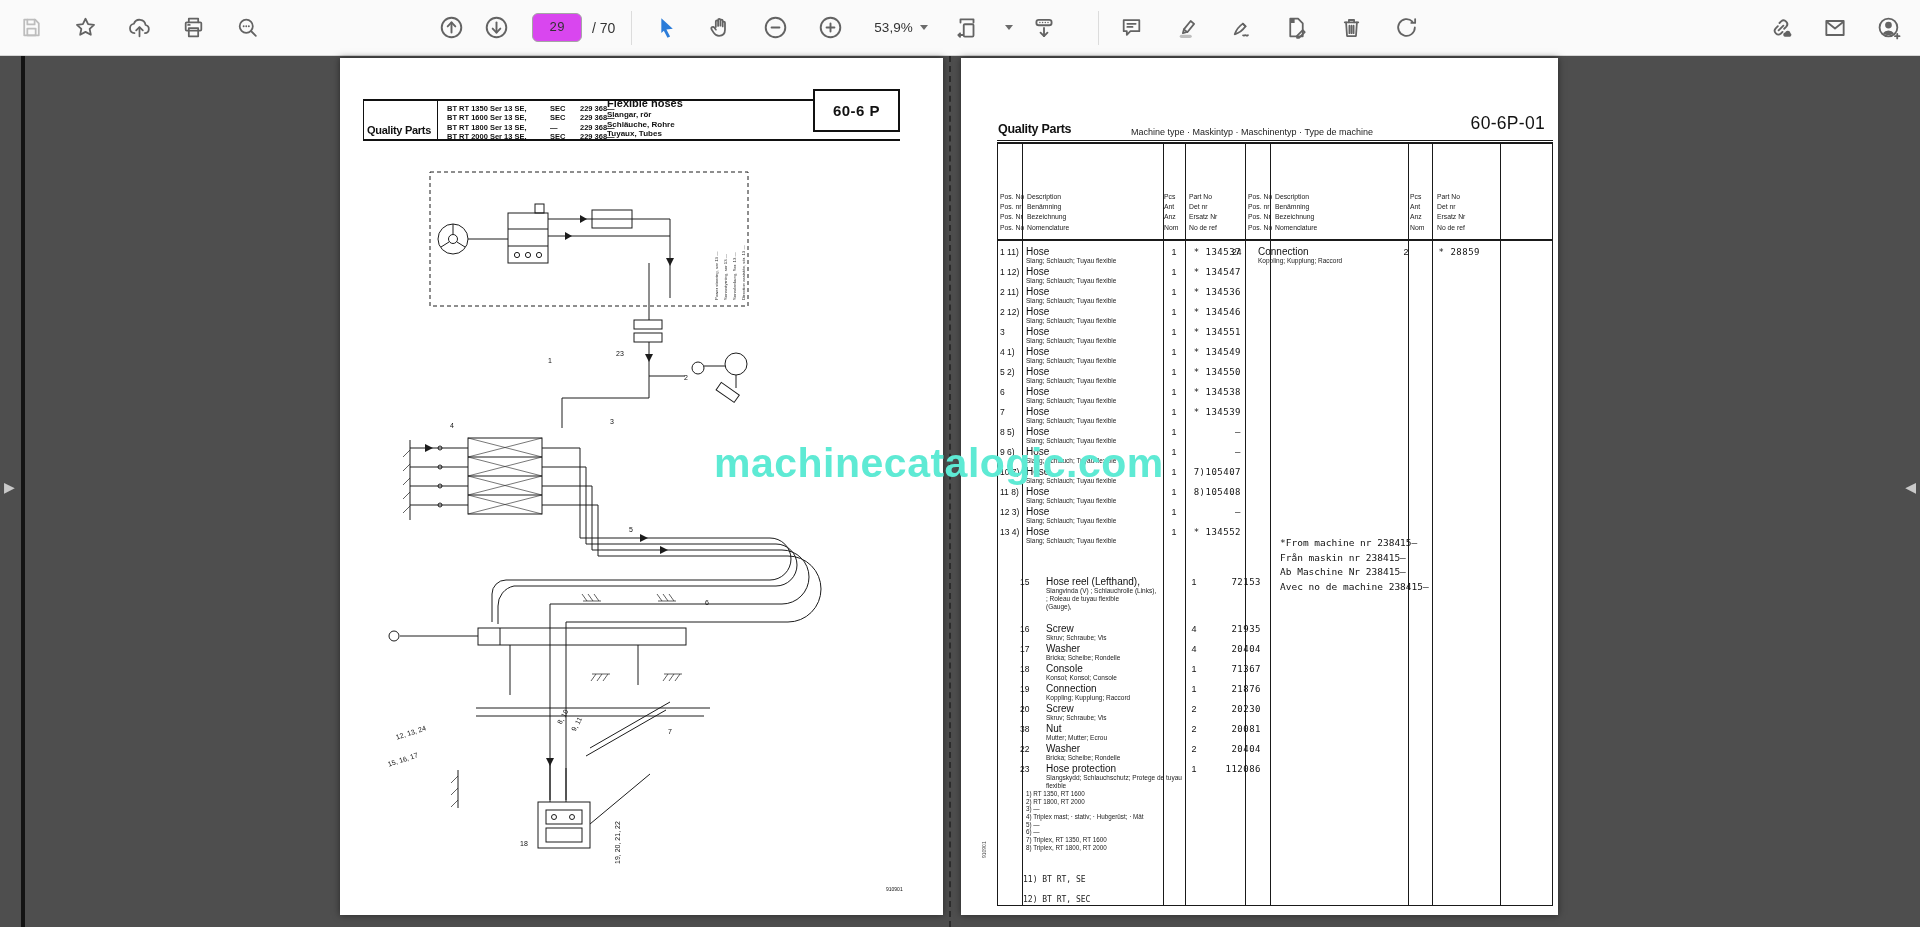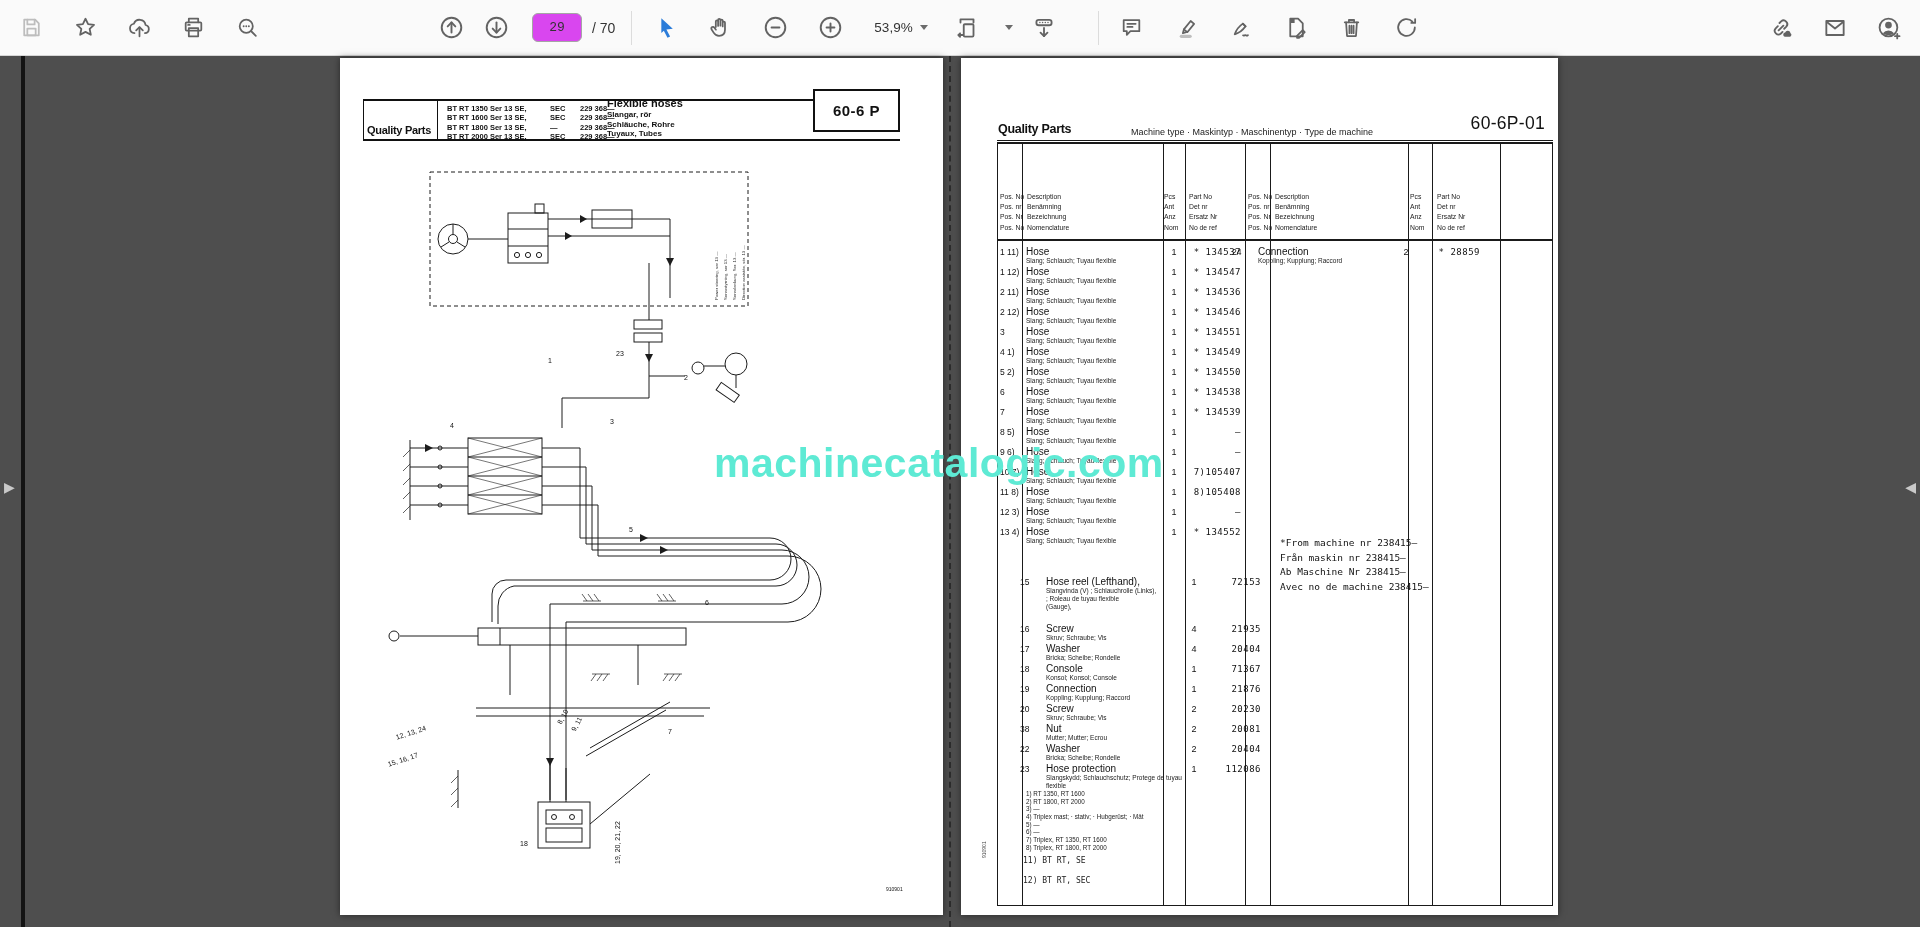--- a/index.html
+++ b/index.html
@@ -78,21 +78,21 @@
     letter-spacing:.5px;padding:1px 4px 0 0;box-sizing:border-box;flex:0 0 auto;white-space:nowrap;}
   #rowsA{left:0;top:104px;width:248px;}
   #rowsB{left:0;top:434px;width:248px;padding-left:20px;}
   #rowsB .trow:first-child{min-height:47px;}
   #rowsR{left:232px;top:104px;width:255px;}
   #rowsR .c-pcs{width:24px;}
   #rowsR .c-part{width:66px;}
   .mnote{position:absolute;left:283px;top:394px;font-family:"DejaVu Sans Mono",monospace;
     font-size:9.5px;line-height:1.55;white-space:pre-line;color:#111;}
   .fnotes{position:absolute;left:29px;top:648px;font-size:6.3px;line-height:1.22;color:#222;}
-  .fnotes2{position:absolute;left:26px;top:714px;font-family:"DejaVu Sans Mono",monospace;font-size:8px;color:#222;}
+  .fnotes2{position:absolute;left:26px;top:733px;font-family:"DejaVu Sans Mono",monospace;font-size:8px;color:#222;}
   .fnotes2 div{margin-bottom:11px;}
   .rp-vmark{position:absolute;left:20px;top:800px;font-size:5px;color:#444;
     transform:rotate(-90deg);transform-origin:0 0;white-space:nowrap;}
 </style>
 </head>
 <body>
 
 <div class="toolbar">
   <div class="grp1" style="display:flex;align-items:center;">
     <button class="tbtn">

